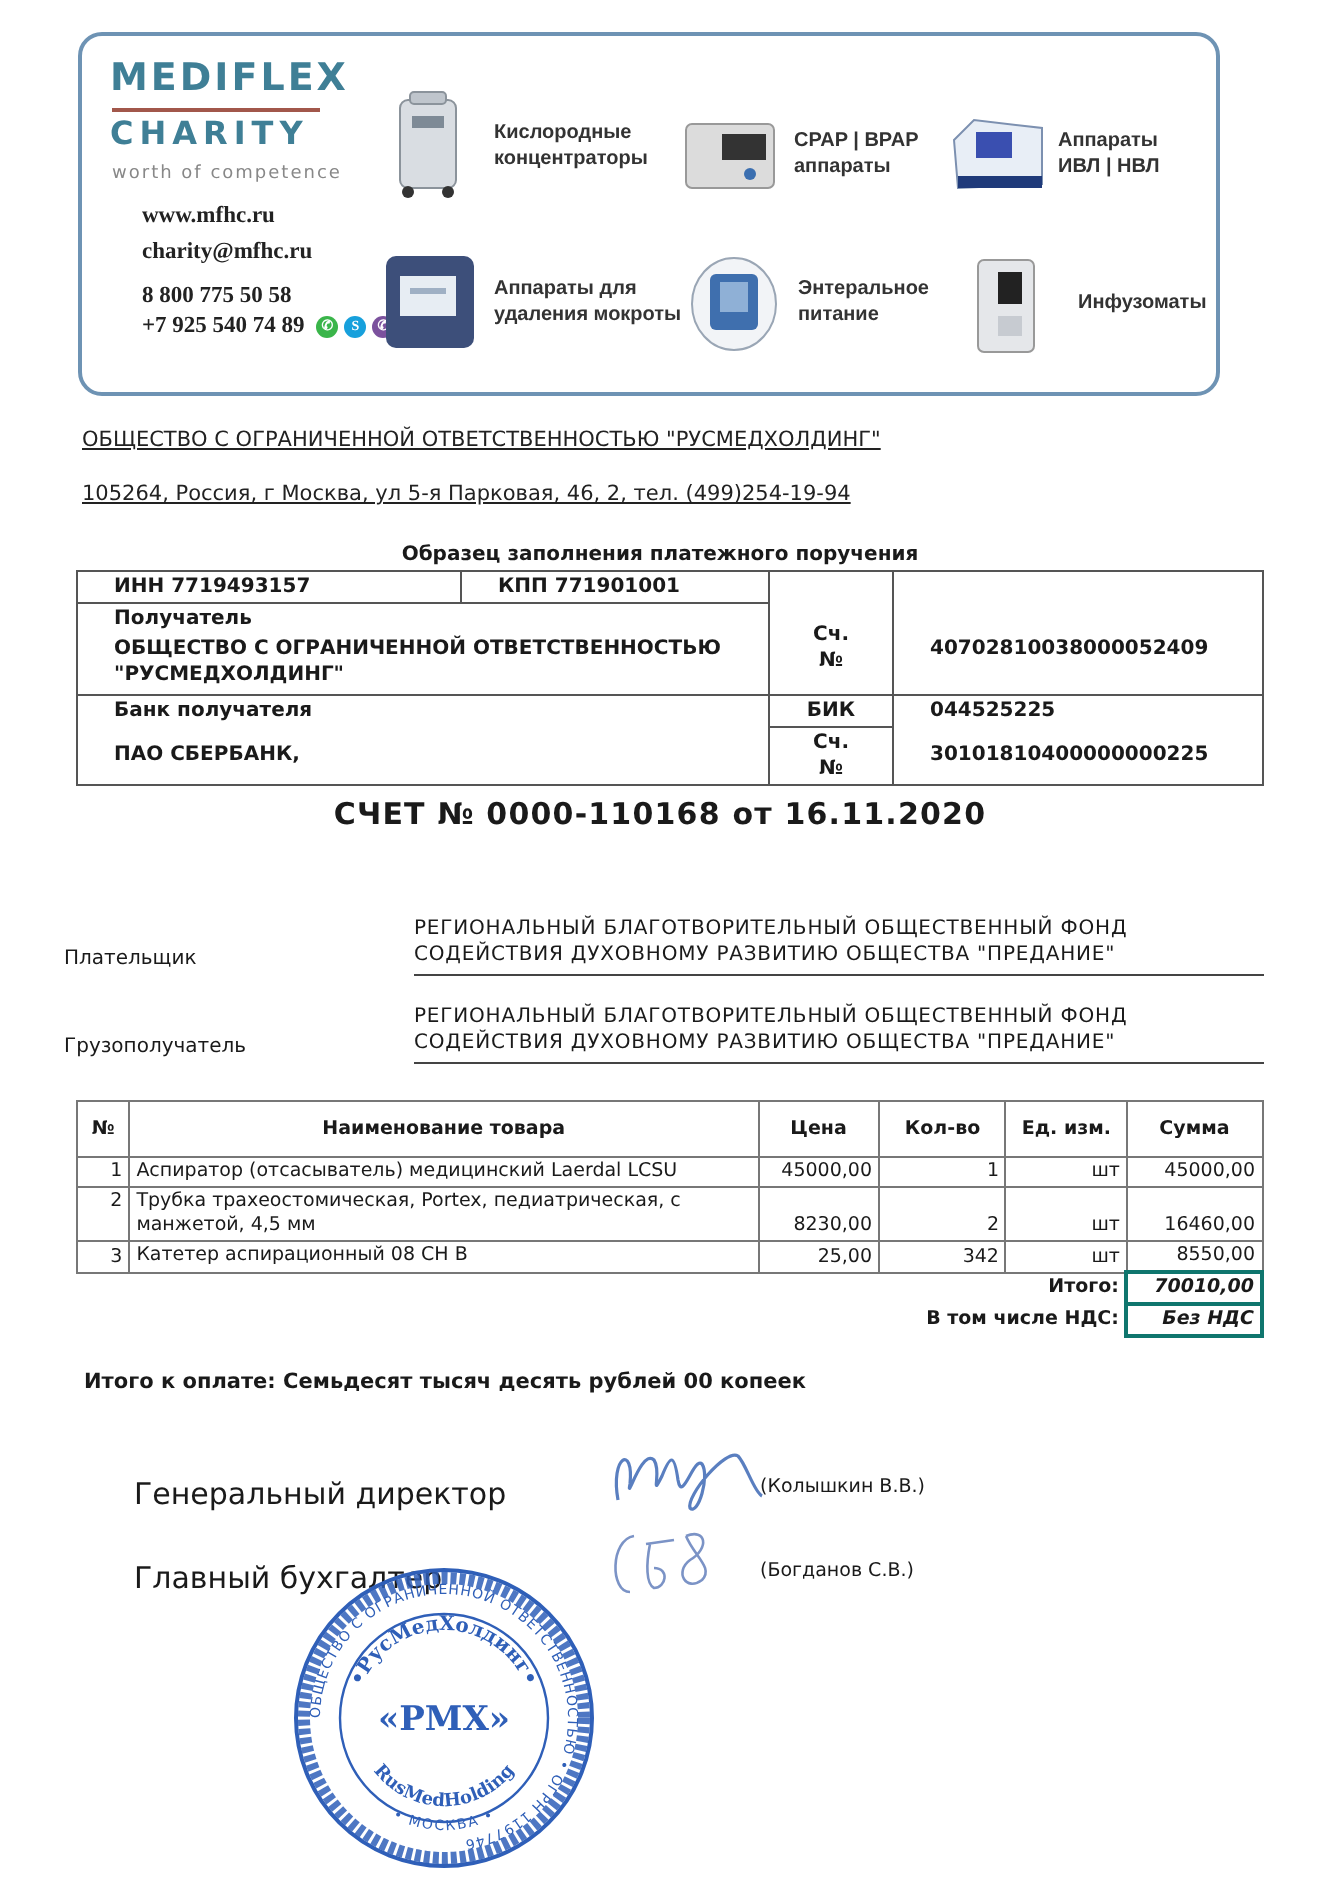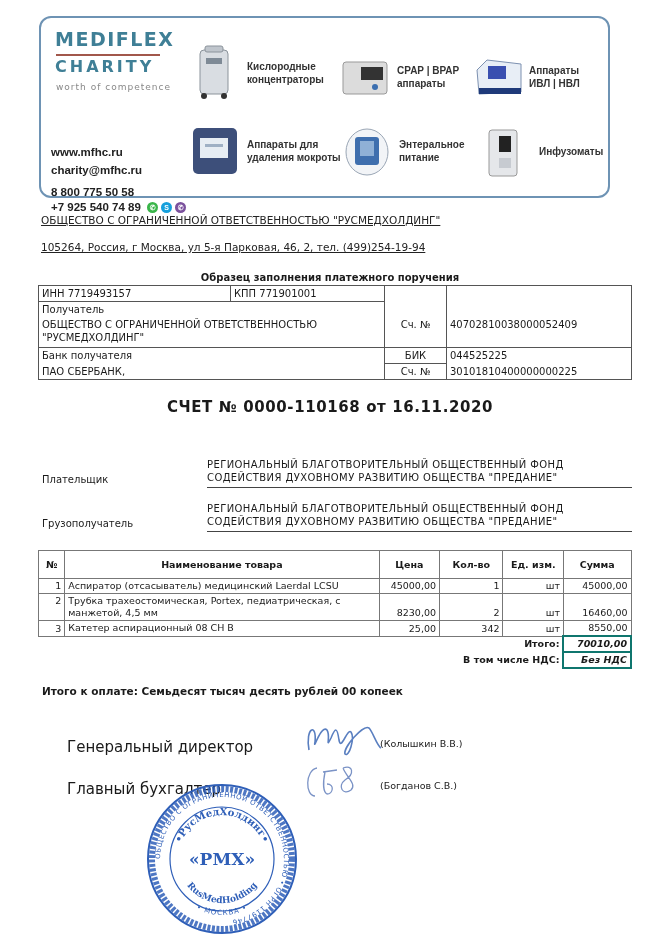--- a/index.html
+++ b/index.html
@@ -8,48 +8,48 @@
 
   
   .banner { position: absolute; left: 39px; top: 16px; width: 571px; height: 182px;
     border: 2px solid #6e93b4; border-radius: 12px; background: #fff; }
   .logo-top { position: absolute; left: 14px; top: 10px; font-family: "DejaVu Sans", sans-serif;
     font-weight: bold; font-size: 19px; letter-spacing: 1.5px; color: #3f7f96; }
   .logo-rule { position: absolute; left: 15px; top: 36px; width: 104px; height: 2px; background: #a2574b; }
   .logo-bottom { position: absolute; left: 14px; top: 39px; font-weight: bold; font-size: 16px;
     letter-spacing: 3px; color: #3f7f96; }
   .logo-tag { position: absolute; left: 15px; top: 64px; font-size: 9px; letter-spacing: 1px; color: #888; }
-  .contact { position: absolute; left: 10px; font-family: Liberation Sans, sans-serif;
-    font-weight: bold; font-size: 11.5px; color: #222; margin-top: 44px; }
+  .contact { position: absolute; left: 30px; font-family: Liberation Serif, serif;
+    font-weight: bold; font-size: 11.5px; color: #222; }
   .messengers { display: inline-flex; gap: 3px; vertical-align: middle; margin-left: 3px; }
   .msg { width: 11px; height: 11px; border-radius: 50%; display: inline-block;
     color: #fff; font-size: 7px; line-height: 11px; text-align: center; font-weight: bold; }
 
   .product { position: absolute; display: flex; align-items: center; gap: 8px; }
   .product-img { width: 48px; height: 58px; position: relative; }
   .product-label { font-family: "Liberation Sans", sans-serif; font-size: 10px; color: #333; line-height: 13px; white-space: pre-line; font-weight: bold; }
 
   
   .u-line { position: absolute; left: 41px; font-family: "DejaVu Sans", sans-serif; font-size: 10.5px;
     text-decoration: underline; color: #222; }
 
   .section-title { position: absolute; left: 0; width: 660px; text-align: center; top: 272px;
     font-weight: bold; font-size: 10px; }
 
   
   table { border-collapse: collapse; }
   .bank { position: absolute; left: 38px; top: 285px; width: 594px; font-size: 10px; }
-  .bank td { border: 1px solid #555; padding: 1px 3px; vertical-align: middle; line-height: 13px; }
+  .bank td { border: 1px solid #555; padding: 1px 18px; vertical-align: middle; line-height: 13px; font-weight: bold; }
   .bank .nb { border-top: none; border-bottom: none; }
   .c { text-align: center; }
 
   .invoice-title { position: absolute; left: 0; width: 660px; top: 398px; text-align: center;
     font-weight: bold; font-size: 15px; letter-spacing: 0.6px; }
 
-  .party-label { position: absolute; left: 42px; font-size: 10px; }
+  .party-label { position: absolute; left: 32px; font-size: 10px; }
   .party-value { position: absolute; left: 207px; width: 425px; font-size: 10px; letter-spacing: 0.4px;
     line-height: 13px; border-bottom: 1px solid #444; padding-bottom: 3px; white-space: pre-line; }
 
   
   .goods { position: absolute; left: 38px; top: 550px; width: 594px; font-size: 9.5px; }
   .goods th, .goods td { border: 1px solid #777; padding: 1px 3px; line-height: 12px; }
   .goods th { font-weight: bold; height: 28px; text-align: center; }
   .goods td.r { text-align: right; vertical-align: bottom; }
   .goods td.l { text-align: left; }
   .goods tr.sum td { border: none; font-weight: bold; text-align: right; }

